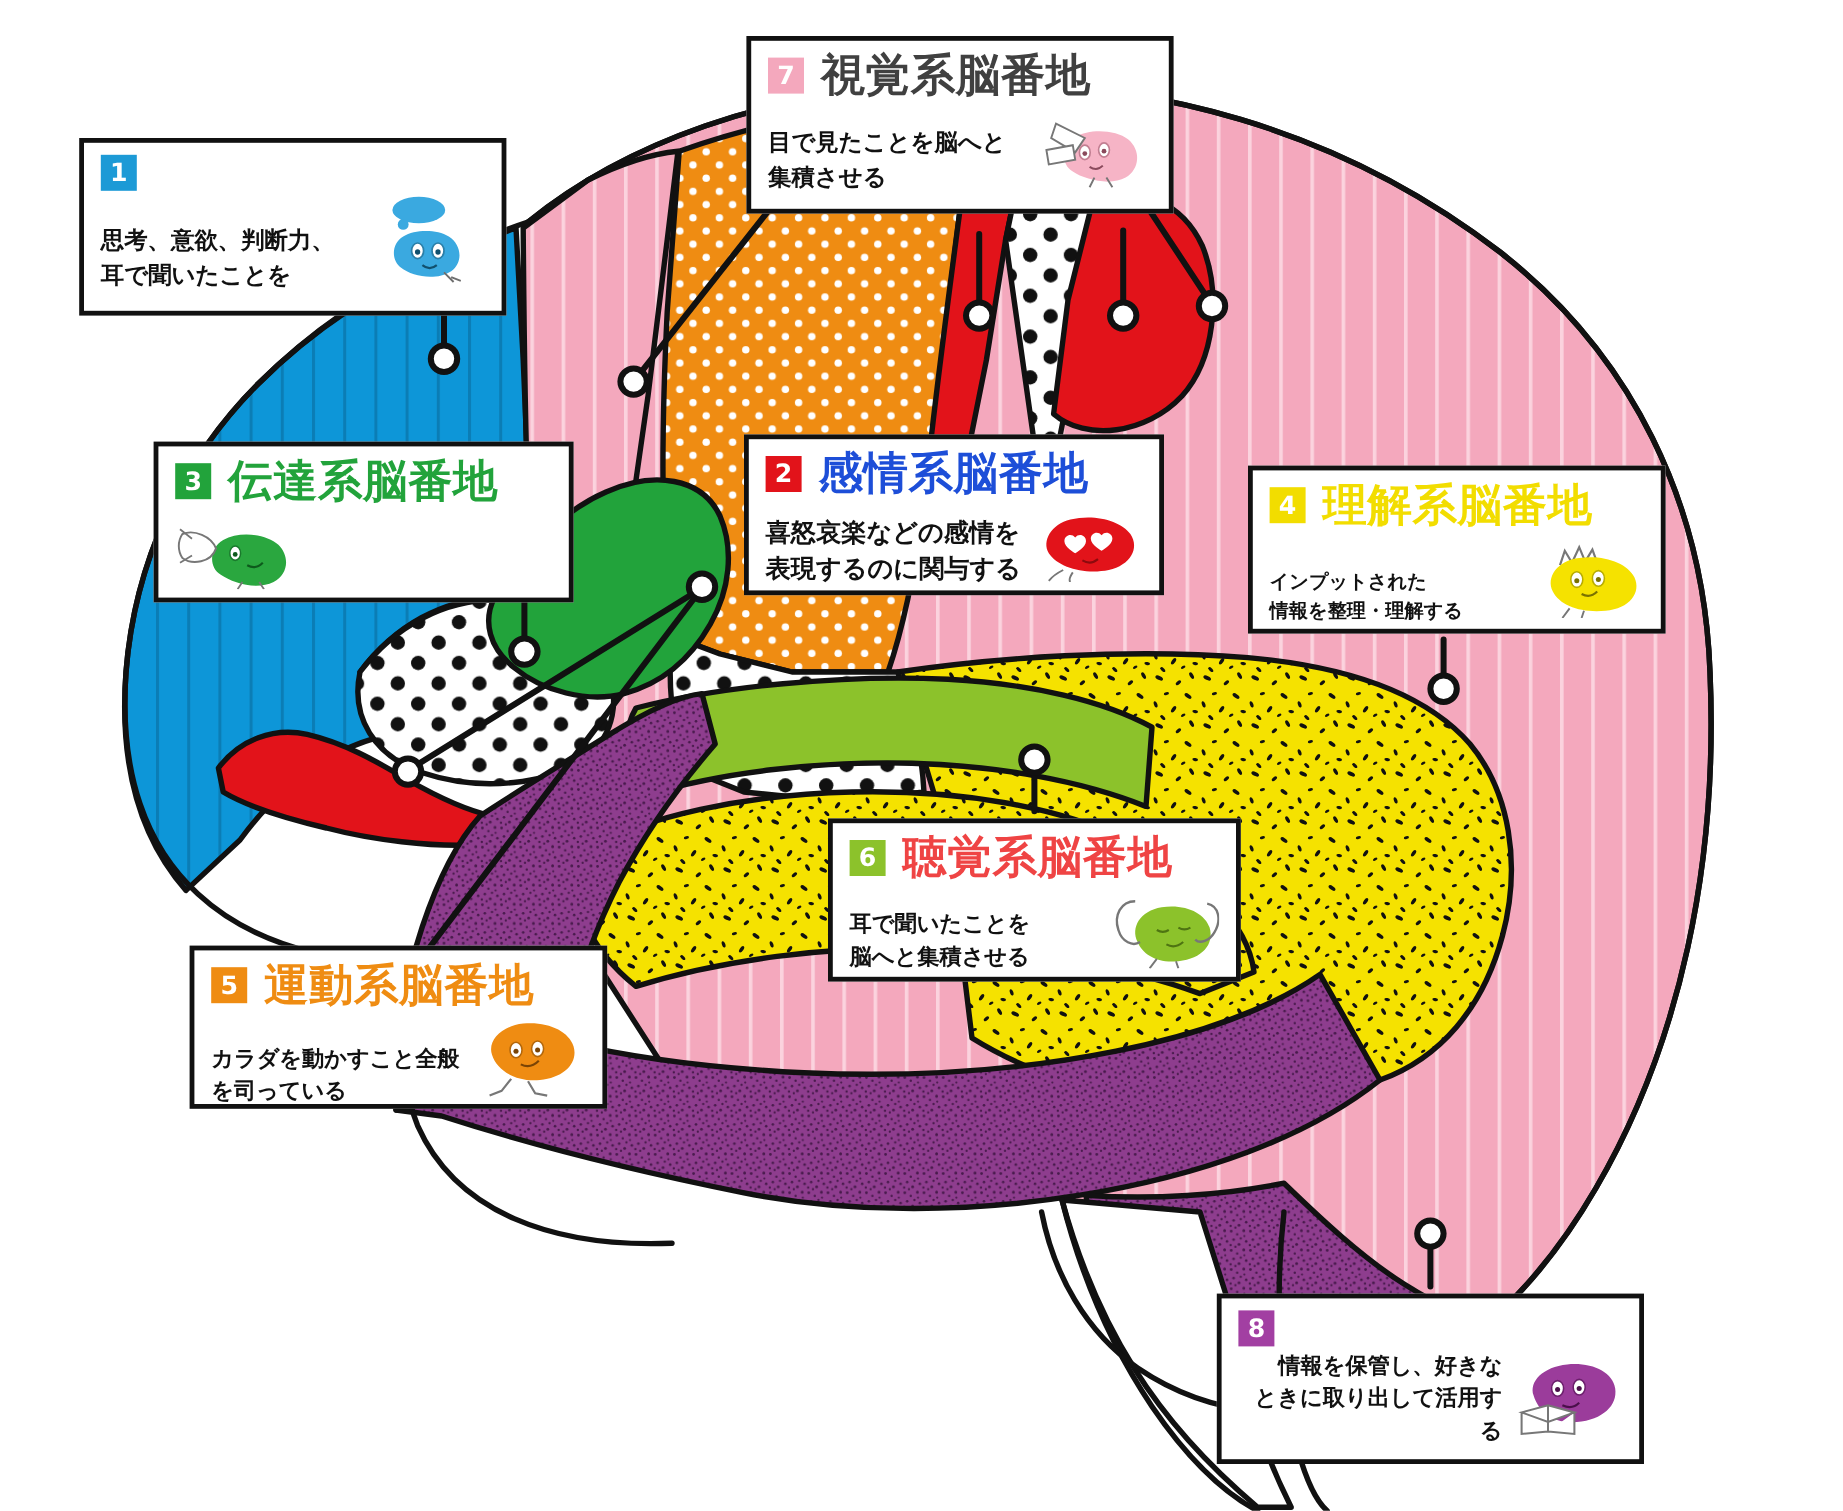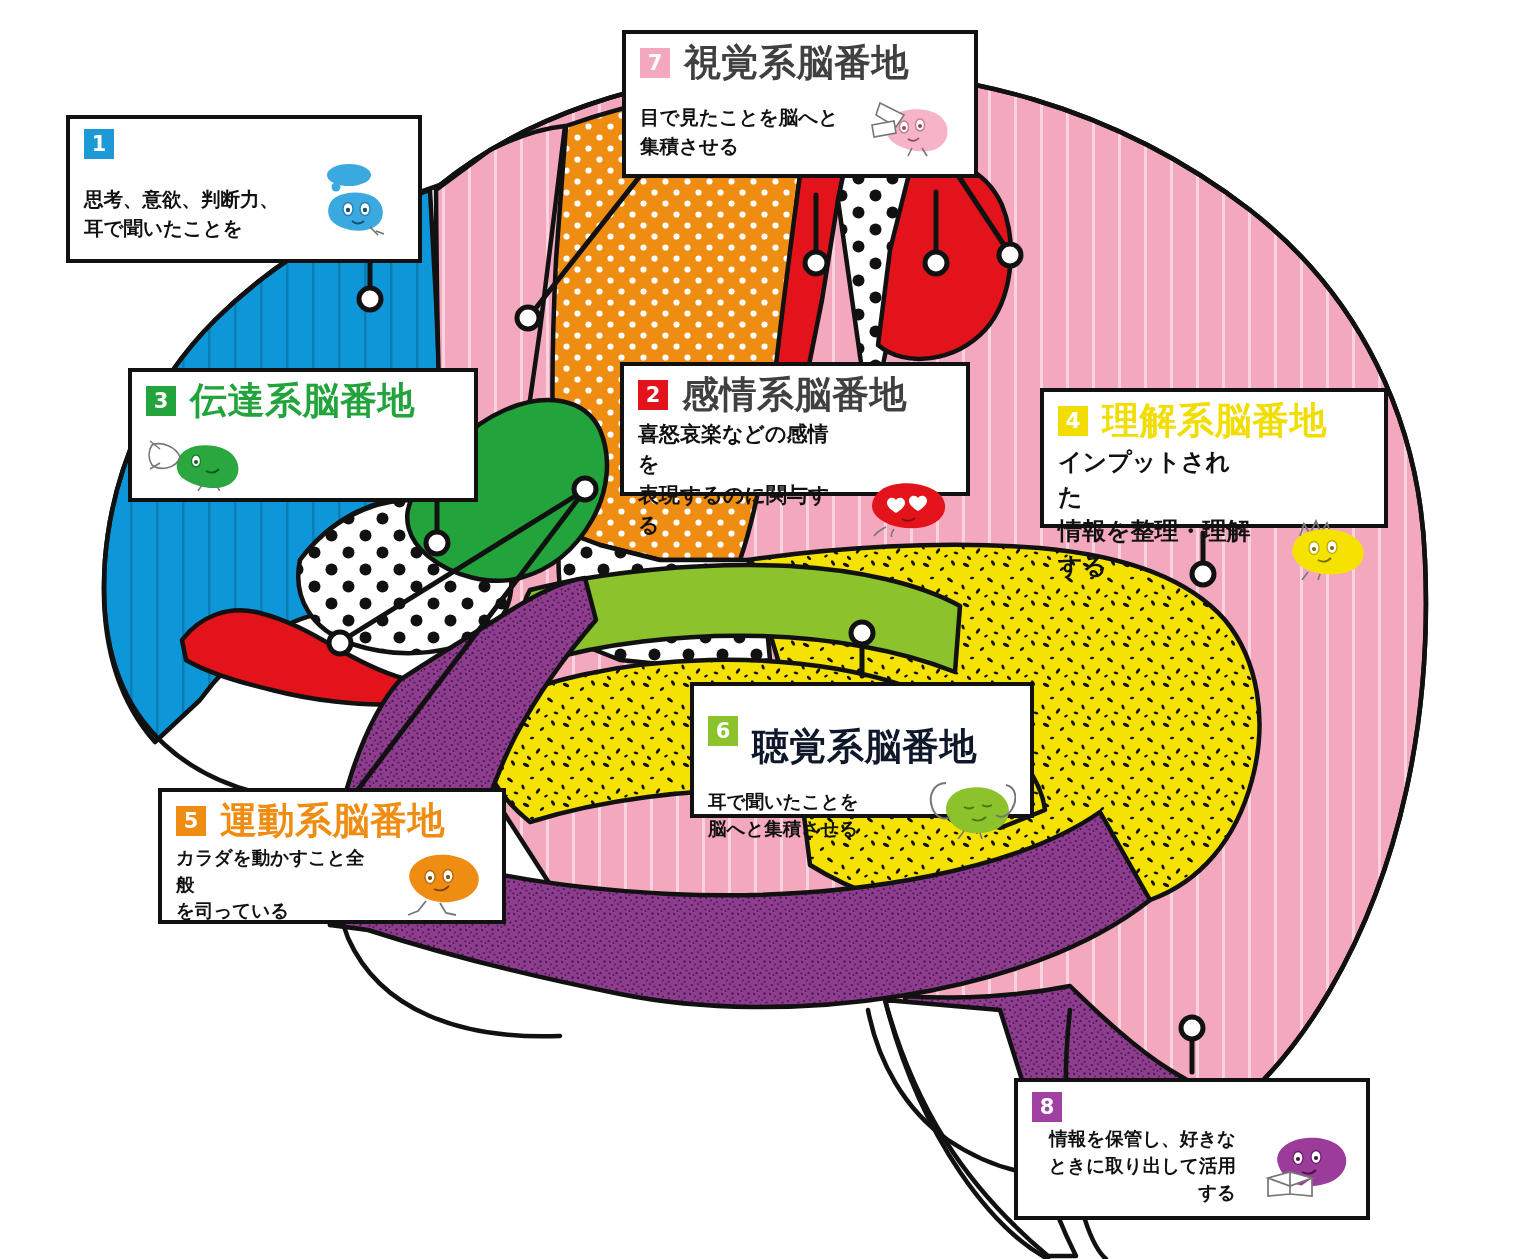--- a/index.html
+++ b/index.html
@@ -32,21 +32,21 @@
     font-family:"DejaVu Sans",sans-serif;
     flex:0 0 auto;
   }
   .cl-title{
     font-size:37px;font-weight:bold;line-height:1.05;
     letter-spacing:0.5px;
     white-space:nowrap;
     font-family:"DejaVu Sans","Liberation Sans",sans-serif;
   }
   .cl-body{
-    display:flex;align-items:flex-end;justify-content:space-between;gap:20px;
+    display:flex;align-items:flex-end;justify-content:space-between;gap:4px;
   }
   .cl-desc{
     font-size:19.5px;font-weight:bold;line-height:1.45;
     color:#111111;white-space:pre-line;
     font-family:"DejaVu Sans","Liberation Sans",sans-serif;
     padding-top:2px;
   }
   .cl-mascot{flex:0 0 auto;}
 
   
@@ -352,21 +352,21 @@
           <path d="M60,48 q7,4 13,-2" stroke="#0d5a1c" stroke-width="1.8" fill="none"></path>
           <path d="M56,62 l-4,6 M70,62 l4,6" stroke="#777" stroke-width="1.5"></path>
         </svg>
       </span>
     </div>
   </div>
 
   <div class="callout" style="left:620px;top:362px;width:350px;height:134px;">
     <div class="cl-head">
       <span class="cl-num" style="background:#e2131a;">2</span>
-      <span class="cl-title" style="color:#404040;">感情系脳番地</span>
+      <span class="cl-title" style="color:#1d4ed8;">感情系脳番地</span>
     </div>
     <div class="cl-body">
       <div class="cl-desc" style="font-size:21px;">喜怒哀楽などの感情を
 表現するのに関与する</div>
       <span class="cl-mascot">
         <svg width="96" height="68" viewBox="0 0 96 68">
           <path d="M18,44 C12,34 20,20 36,16 C56,11 78,17 86,28 C94,40 86,54 68,58 C48,62 26,56 18,44 Z" fill="#e2131a"></path>
           <path d="M40,31 c-3,-4 -9,-2 -9,3 c0,5 9,10 9,10 s9,-5 9,-10 c0,-5 -6,-7 -9,-3 Z" fill="#fff"></path>
           <path d="M62,29 c-3,-4 -9,-2 -9,3 c0,5 9,10 9,10 s9,-5 9,-10 c0,-5 -6,-7 -9,-3 Z" fill="#fff"></path>
           <path d="M46,50 q7,4 13,-1" stroke="#8d0a0e" stroke-width="1.8" fill="none"></path>
@@ -375,41 +375,41 @@
       </span>
     </div>
   </div>
 
   <div class="callout" style="left:1040px;top:388px;width:348px;height:140px;">
     <div class="cl-head">
       <span class="cl-num" style="background:#f2dd00;color:#ffffff;">4</span>
       <span class="cl-title" style="color:#f2dd00;">理解系脳番地</span>
     </div>
     <div class="cl-body">
-      <div class="cl-desc" style="font-size:24px;">インプットされた
+      <div class="cl-desc" style="font-size:16px;">インプットされた
 情報を整理・理解する</div>
       <span class="cl-mascot">
         <svg width="96" height="72" viewBox="0 0 96 72">
           <path d="M26,28 l4,-12 6,10 6,-13 5,12 6,-10 4,11" stroke="#777" stroke-width="1.8" fill="none"></path>
           <path d="M20,50 C14,38 24,24 42,22 C62,19 82,26 88,38 C94,51 84,64 64,66 C44,68 26,62 20,50 Z" fill="#f5e200"></path>
           <ellipse cx="40" cy="40" rx="5" ry="6.5" fill="#fff" stroke="#b8ac00" stroke-width="1.3"></ellipse>
           <ellipse cx="58" cy="39" rx="5" ry="6.5" fill="#fff" stroke="#b8ac00" stroke-width="1.3"></ellipse>
           <circle cx="40" cy="41" r="2.1" fill="#7a7200"></circle>
             <circle cx="58" cy="40" r="2.1" fill="#7a7200"></circle>
           <path d="M44,52 q7,4 13,-2" stroke="#7a7200" stroke-width="1.8" fill="none"></path>
           <path d="M34,64 l-6,8 M46,66 l-2,6" stroke="#777" stroke-width="1.6" fill="none"></path>
         </svg>
       </span>
     </div>
   </div>
 
   <div class="callout" style="left:690px;top:682px;width:344px;height:136px;">
     <div class="cl-head">
       <span class="cl-num" style="background:#8cc22b;">6</span>
-      <span class="cl-title" style="color:#0f172a;margin-top:32px;">聴覚系脳番地</span>
+      <span class="cl-title" style="color:#ef4444;">聴覚系脳番地</span>
     </div>
     <div class="cl-body">
       <div class="cl-desc" style="font-size:18.5px;">耳で聞いたことを
 脳へと集積させる</div>
       <span class="cl-mascot">
         <svg width="96" height="70" viewBox="0 0 96 70">
           <path d="M28,48 C22,36 30,22 48,19 C68,16 84,24 88,36 C92,50 82,62 62,64 C44,66 32,58 28,48 Z" fill="#8cc22b"></path>
           <path d="M26,14 C14,14 8,26 12,38 C15,48 24,52 30,48" fill="none" stroke="#777" stroke-width="2"></path>
           <path d="M86,16 C96,18 98,30 92,40 C88,47 80,50 76,46" fill="none" stroke="#777" stroke-width="2"></path>
           <path d="M44,38 q5,3 10,0" stroke="#4e7412" stroke-width="1.8" fill="none"></path>

